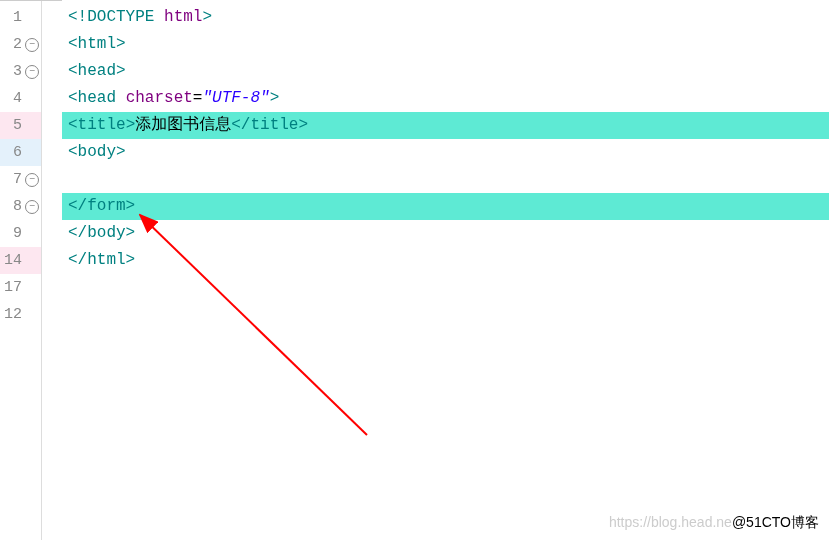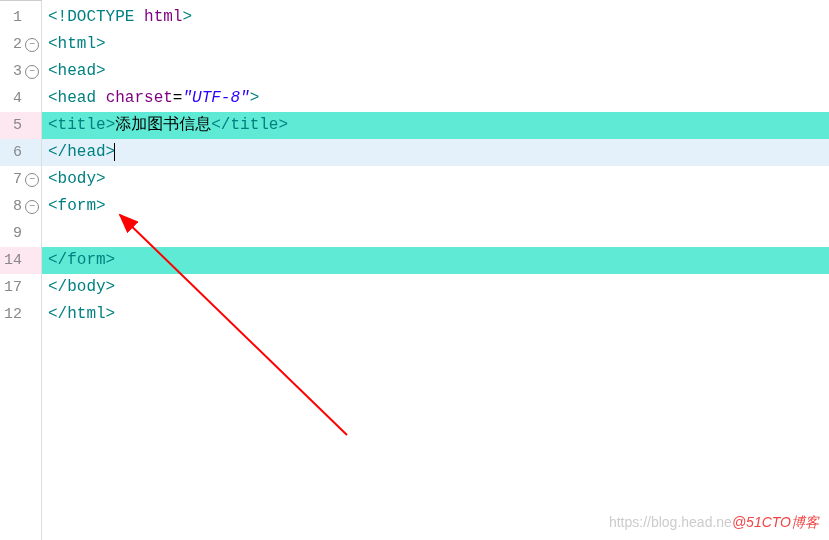--- a/index.html
+++ b/index.html
@@ -51,20 +51,21 @@
       color: #888;
       background: #fff;
       margin-left: 1px;
       cursor: pointer;
     }
     .code-area {
       flex: 1;
       padding-top: 4px;
       background: #fff;
       position: relative;
+      margin-left: 20px;
     }
     .code-line {
       height: 27px;
       line-height: 27px;
       padding-left: 6px;
       white-space: pre;
       font-size: 16px;
     }
     .code-line.highlight-pink {
       background: #5eead4;
@@ -99,22 +100,21 @@
     }
     .watermark {
       position: absolute;
       bottom: 8px;
       right: 10px;
       color: #ccc;
       font-size: 14px;
       font-family: Arial, sans-serif;
     }
     .watermark .dark {
-      color: #ef4444;
-      font-style: italic;
+      color: #000000;
     }
     .top-border {
       position: absolute;
       top: 0;
       left: 0;
       right: 0;
       height: 1px;
       background: #ccc;
     }
     .right-panel-hint {
@@ -184,23 +184,21 @@
         <span style="width:14px;margin-left:1px"></span>
       </div>
   </div>
 
   <div class="code-area">
     <div class="code-line"><span class="tag">&lt;!</span><span class="tag">DOCTYPE</span><span class="tag"> </span><span class="attr-name">html</span><span class="tag">&gt;</span></div>
     <div class="code-line"><span class="tag">&lt;</span><span class="tag">html</span><span class="tag">&gt;</span></div>
     <div class="code-line"><span class="tag">&lt;</span><span class="tag">head</span><span class="tag">&gt;</span></div>
     <div class="code-line"><span class="tag">&lt;</span><span class="tag">head</span><span> </span><span class="attr-name">charset</span><span class="text">=</span><span class="attr-val">"UTF-8"</span><span class="tag">&gt;</span></div>
     <div class="code-line highlight-pink"><span class="tag">&lt;</span><span class="tag">title</span><span class="tag">&gt;</span><span class="text">添加图书信息</span><span class="tag">&lt;/</span><span class="tag">title</span><span class="tag">&gt;</span></div>
-    <div class="code-line highlight-blue"><span class="tag">&lt;/</span><span class="tag">head</span><span class="tag">&gt;</span><span class="cursor"></span></div>
     <div class="code-line"><span class="tag">&lt;</span><span class="tag">body</span><span class="tag">&gt;</span></div>
-    <div class="code-line"><span class="tag">&lt;</span><span class="tag">form</span><span class="tag">&gt;</span></div>
     <div class="code-line"></div>
     <div class="code-line highlight-pink"><span class="tag">&lt;/</span><span class="tag">form</span><span class="tag">&gt;</span></div>
     <div class="code-line"><span class="tag">&lt;/</span><span class="tag">body</span><span class="tag">&gt;</span></div>
     <div class="code-line"><span class="tag">&lt;/</span><span class="tag">html</span><span class="tag">&gt;</span></div>
 
     <svg class="arrow-overlay" width="600" height="500">
       <defs>
         <marker id="arrowhead" markerWidth="10" markerHeight="8" refX="9" refY="4" orient="auto">
           <polygon points="0 0, 10 4, 0 8" fill="#ff0000"></polygon>
         </marker>

